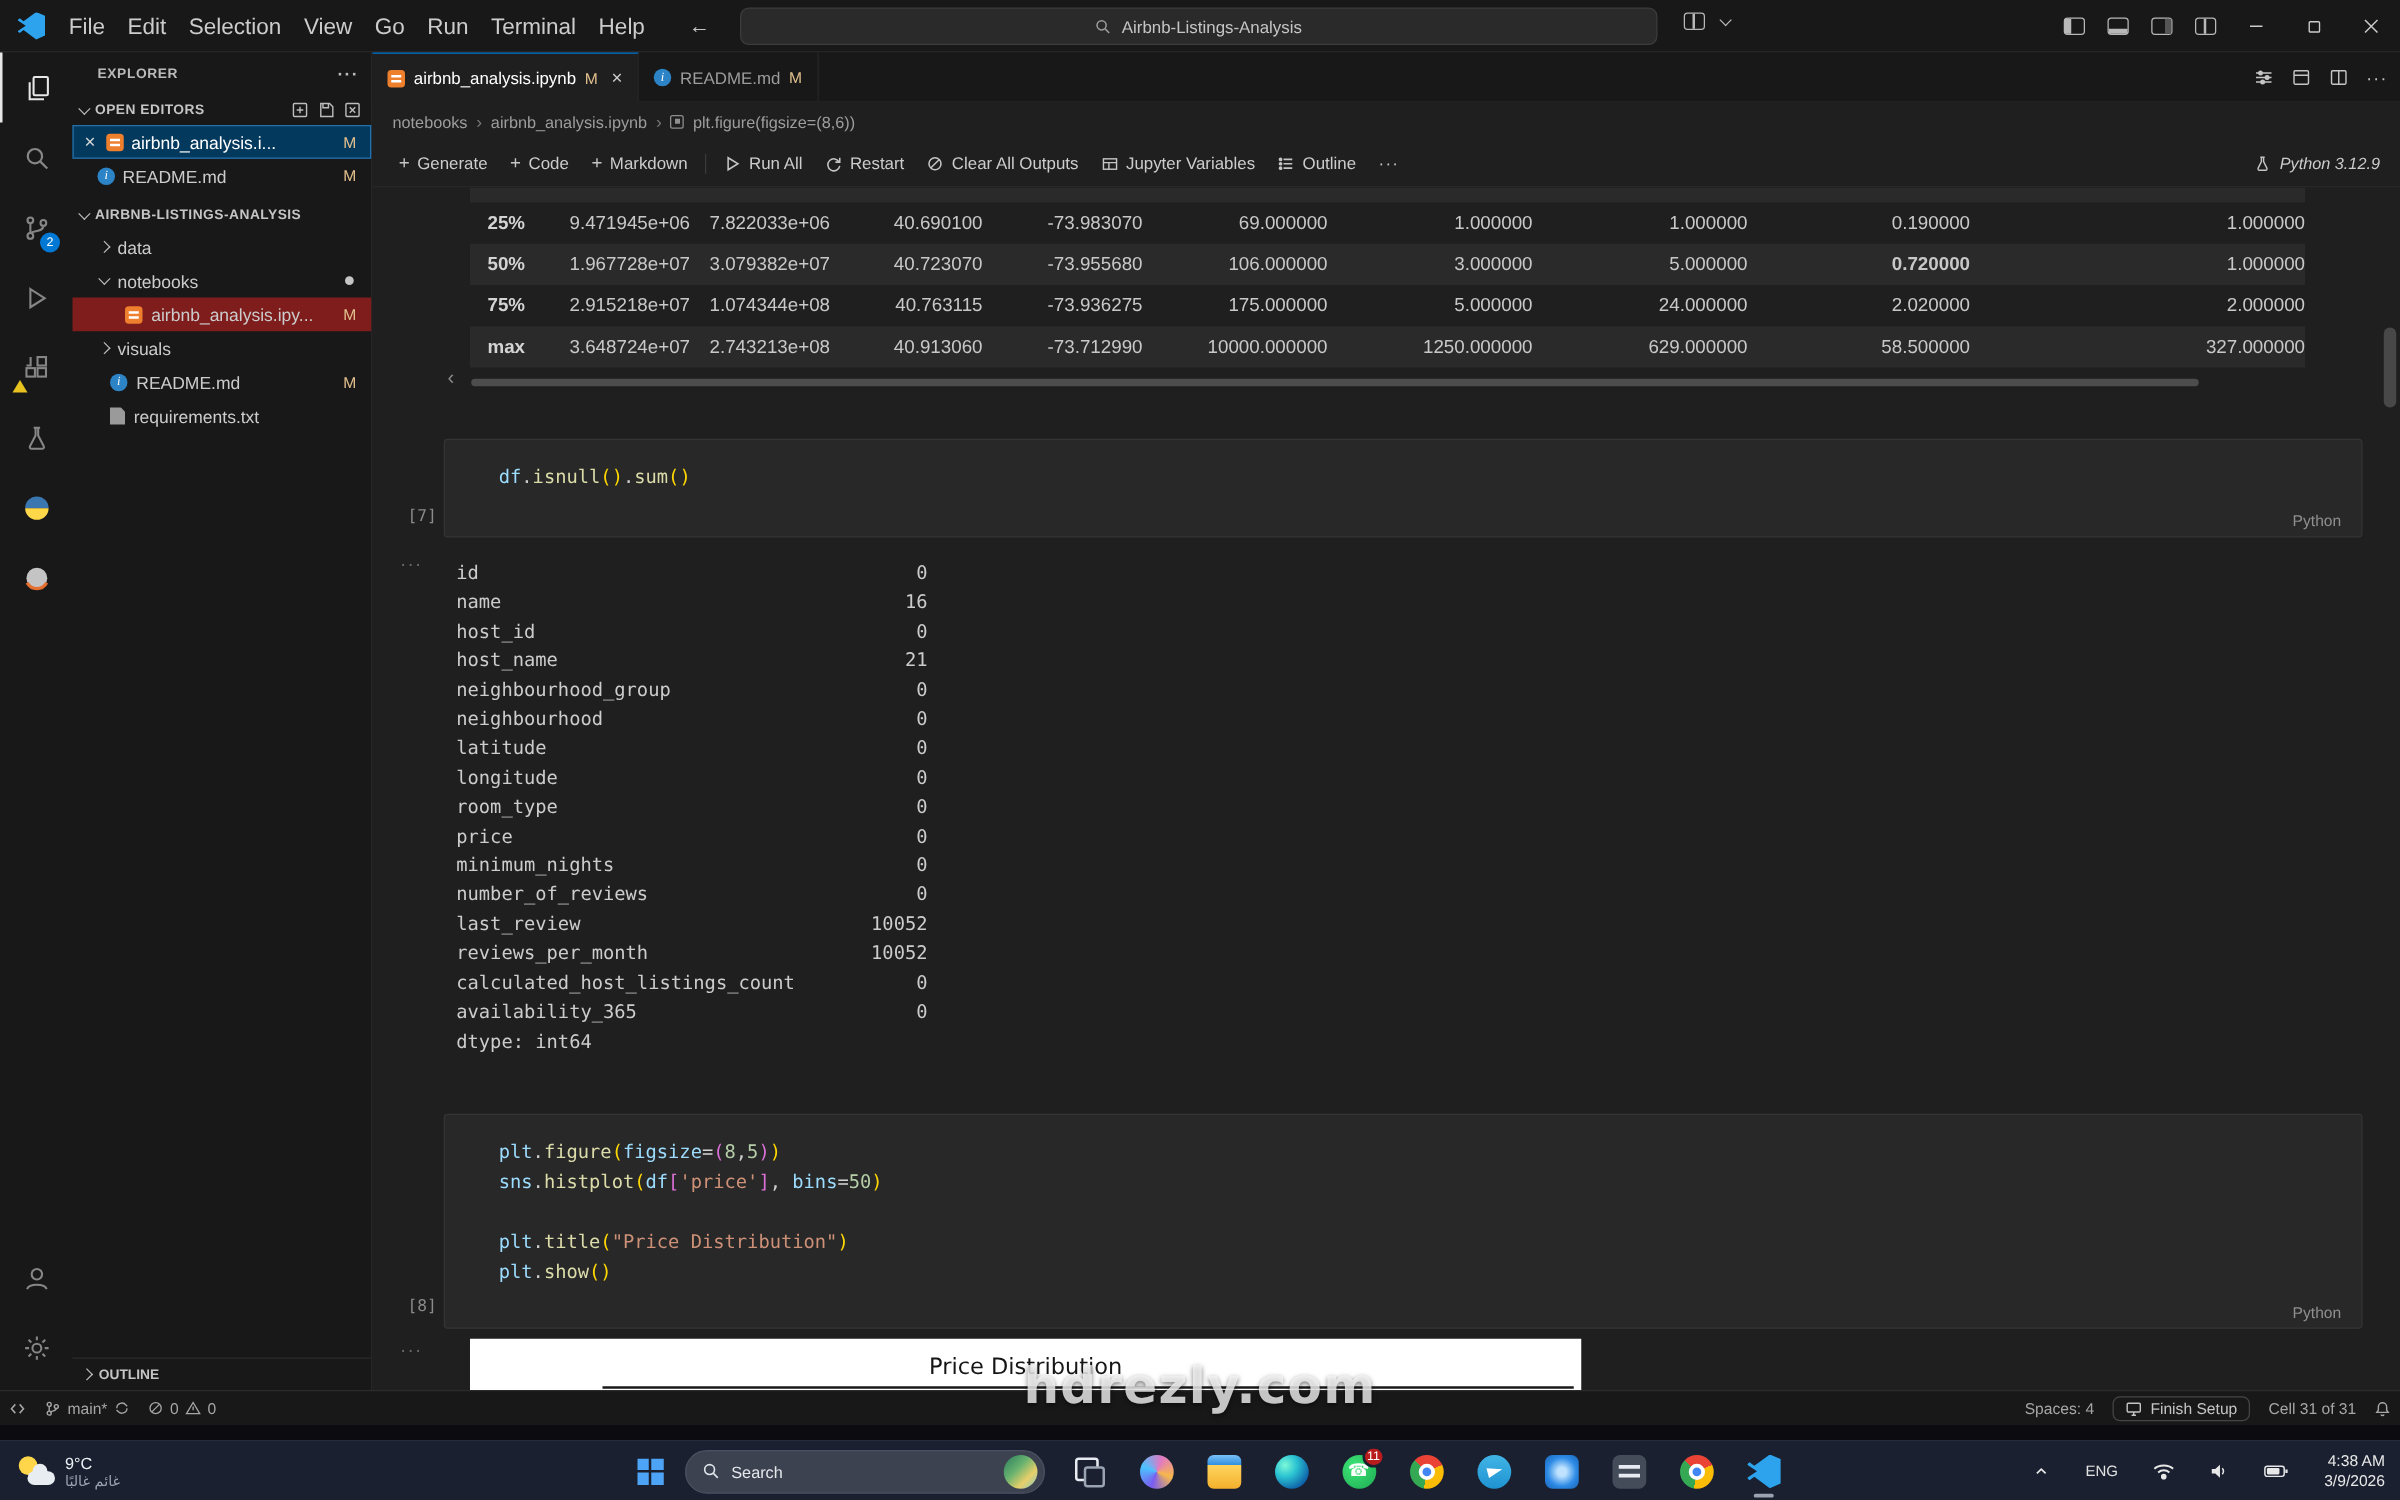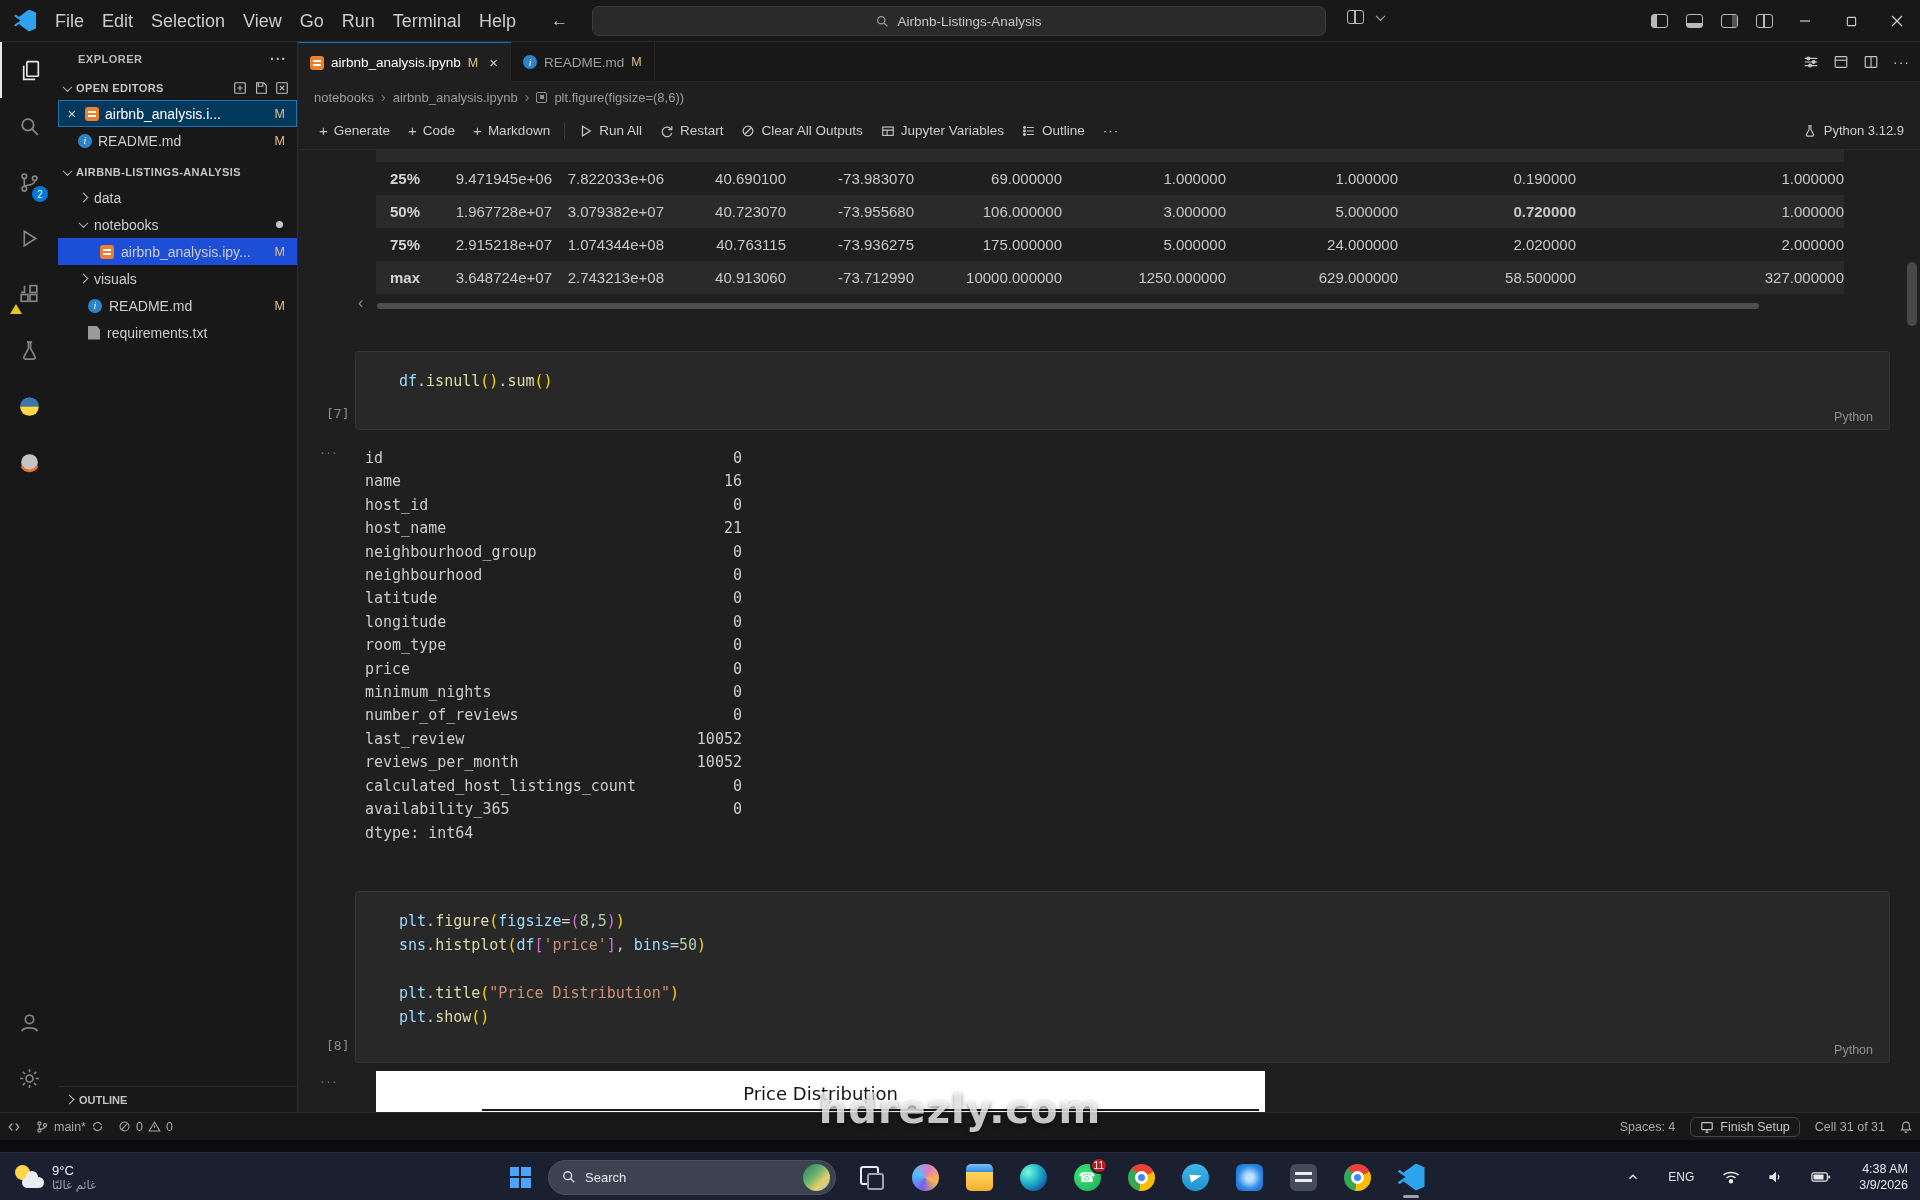--- a/index.html
+++ b/index.html
@@ -41,21 +41,21 @@
 .sect{height:24px;display:flex;align-items:center;gap:5px;padding-left:6px;font-size:11px;font-weight:bold;letter-spacing:.4px;color:#c5c5c5;}
 .sect-actions{margin-left:auto;margin-right:8px;display:flex;gap:7px;align-items:center;}
 .chev{width:7px;height:7px;border-right:1.5px solid #bdbdbd;border-bottom:1.5px solid #bdbdbd;display:inline-block;flex:none;}
 .chev-d{transform:rotate(45deg) translate(-1px,-1px);}
 .chev-r{transform:rotate(-45deg);}
 .oe-item{height:27px;display:flex;align-items:center;gap:6px;padding-left:20px;font-size:14px;color:#ccc;position:relative;}
 .oe-item.selected{background:#04395e;outline:1px solid #2472ad;outline-offset:-1px;color:#fff;padding-left:7px;}
 .close-x{color:#d8d8d8;font-size:15px;width:14px;text-align:center;}
 .m-badge{margin-left:auto;margin-right:12px;color:#e2c08d;font-size:12.5px;}
 .tree-row{height:27px;display:flex;align-items:center;gap:7px;padding-left:22px;font-size:14px;color:#ccc;}
-.tree-row.sel2{background:#1d4ed8;}
+.tree-row.sel2{background:#7f1d1d;}
 .dirty-dot{width:7px;height:7px;border-radius:50%;background:#c5c5c5;margin-left:auto;margin-right:14px;}
 .ipynb-ico{width:14px;height:14px;border-radius:3px;background:#ee7f2d;position:relative;flex:none;}
 .ipynb-ico::before{content:"";position:absolute;left:3px;right:3px;top:4px;height:2px;background:#fff;box-shadow:0 4px 0 #fff;}
 .md-ico{width:14px;height:14px;border-radius:50%;background:#2c84c6;color:#fff;font-size:10px;font-style:italic;display:flex;align-items:center;justify-content:center;flex:none;font-family:"Liberation Serif",serif;}
 .txt-ico{width:12px;height:14px;background:#9a9a9a;clip-path:polygon(0 0,70% 0,100% 28%,100% 100%,0 100%);flex:none;}
 .outline-sect{position:absolute;bottom:0;left:0;right:0;height:26px;border-top:1px solid #2b2b2b;display:flex;align-items:center;gap:6px;padding-left:8px;font-size:11px;font-weight:bold;color:#c5c5c5;}
 
 
 .editor{position:absolute;left:298px;top:42px;right:0;height:1070px;background:#1f1f1f;}
 .tabs-row{height:40px;display:flex;background:#181818;border-bottom:1px solid #252525;position:relative;}
@@ -65,21 +65,21 @@
 .tab .tclose{margin-left:4px;color:#ccc;font-size:15px;}
 .tab-actions{position:absolute;right:10px;top:0;height:40px;display:flex;align-items:center;gap:14px;color:#c5c5c5;}
 .crumbs{height:30px;display:flex;align-items:center;gap:7px;padding-left:16px;background:#1f1f1f;color:#9d9d9d;font-size:13px;}
 .crumb-sep{color:#7a7a7a;font-size:14px;}
 .sym-ico{width:11px;height:11px;border:1.5px solid #8f8f8f;border-radius:2px;position:relative;}
 .sym-ico::before{content:"";position:absolute;inset:2.5px;background:#8f8f8f;}
 .nbtoolbar{height:38px;display:flex;align-items:center;background:#1f1f1f;border-bottom:1px solid #2b2b2b;padding-left:12px;color:#ccc;font-size:13.5px;position:relative;}
 .tb-item{display:flex;align-items:center;gap:6px;padding:4px 9px;border-radius:5px;white-space:nowrap;}
 .plus{font-size:15px;color:#c5c5c5;}
 .sep{width:1px;height:16px;background:#3a3a3a;margin:0 5px;}
-.kernel{position:absolute;right:16px;display:flex;align-items:center;gap:7px;font-size:13px;color:#ccc;}
+.kernel{position:absolute;right:16px;display:flex;align-items:center;gap:7px;font-size:13px;color:#ccc;font-style:italic;}
 
 
 .notebook{position:relative;height:962px;background:#1f1f1f;overflow:hidden;}
 .describe{position:absolute;left:78px;top:0;width:1468px;}
 .t-partial{height:12px;background:rgba(255,255,255,0.05);}
 .t-row{display:flex;height:33px;align-items:center;font-size:15px;color:#c8c8c8;}
 .t-alt{background:rgba(255,255,255,0.05);}
 .t-lab{padding-left:14px;font-weight:bold;color:#d4d4d4;flex:none;}
 .t-cell{text-align:right;flex:none;}
 .hscroll{position:absolute;left:78px;top:151px;width:1384px;height:10px;}

